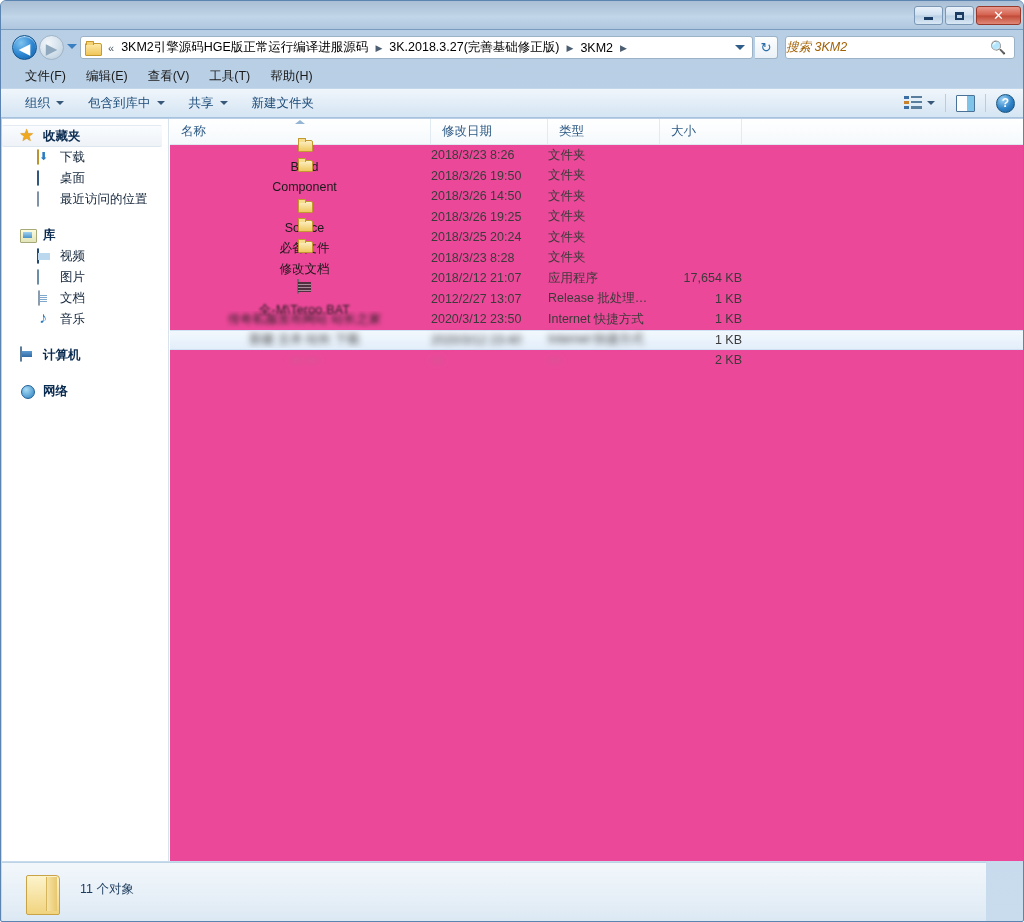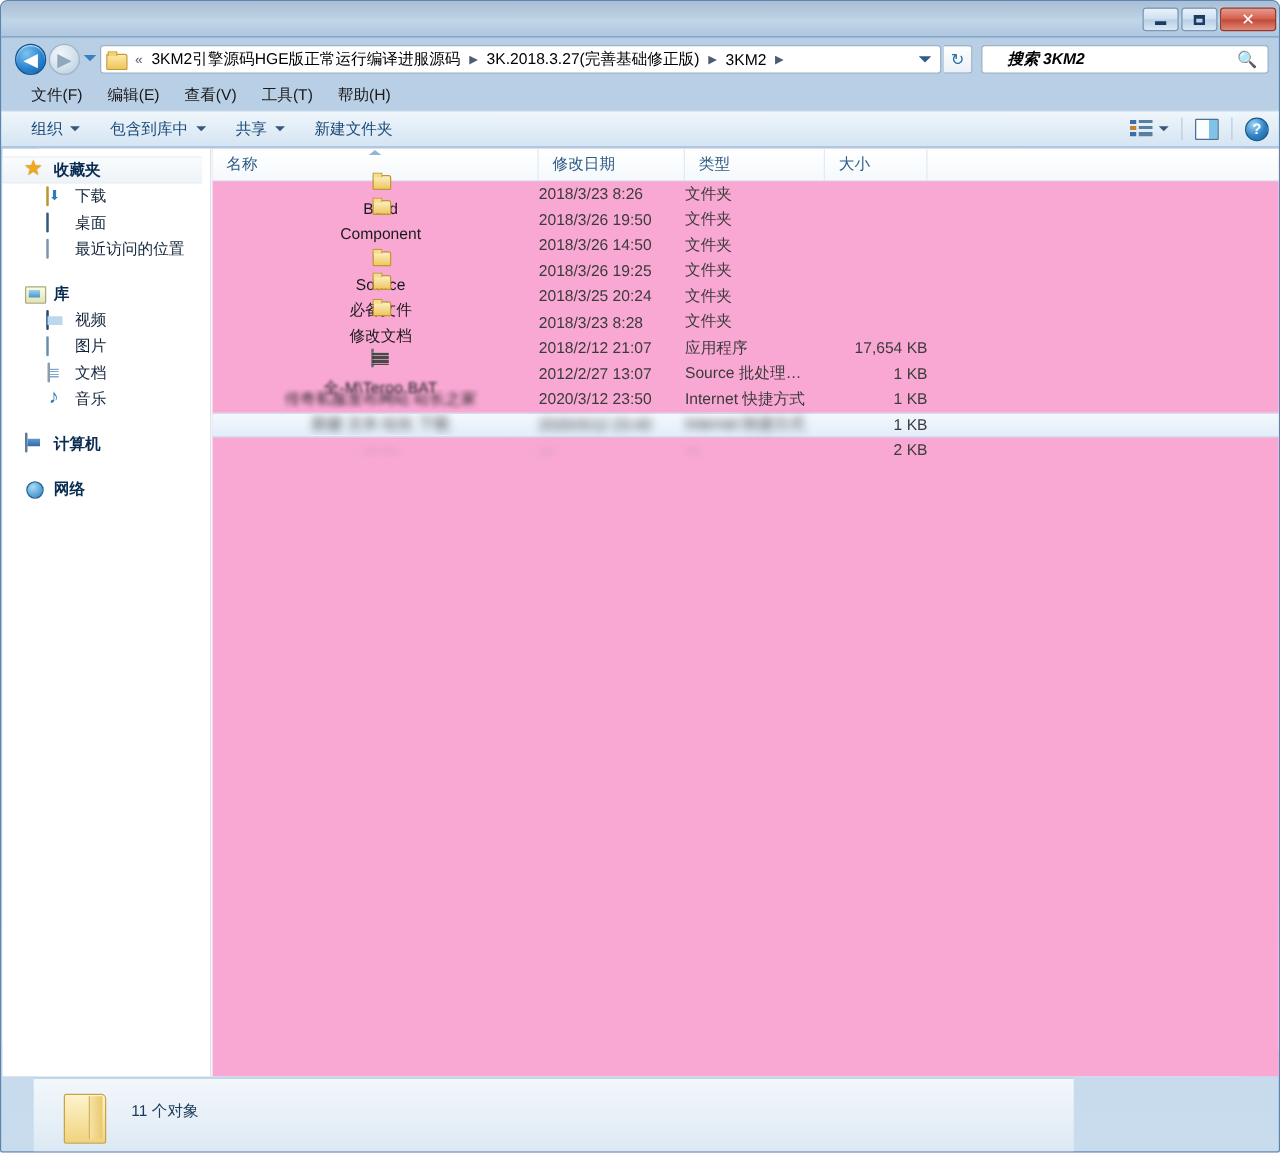--- a/index.html
+++ b/index.html
@@ -142,22 +142,22 @@
     color: #2d6ea8; font-size: 13px;
   }
   .searchbox {
     position: absolute; left: 784px; top: 5px;
     width: 230px; height: 23px;
     background: #fff;
     border: 1px solid #9cb2c6; border-radius: 3px;
     display: flex; align-items: center;
   }
   .search-ph {
-    flex: 1; padding-left: 20px;
-    color: #000000; font-style: italic; font-size: 12.5px; font-weight: bold;
+    flex: 1; padding-left: 0;
+    color: #a16207; font-style: italic; font-size: 12.5px;
   }
   .search-icon {
     width: 20px; margin-right: 6px;
     color: #2d6ea8; font-size: 13px; text-align: center;
   }
 
   
   .menubar {
     position: absolute; left: 0; top: 64px;
     width: 1024px; height: 23px;
@@ -339,21 +339,21 @@
     content: ""; position: absolute; left: 1px; top: 2px;
     width: 12px; height: 12px; border-radius: 50%;
     background: radial-gradient(circle at 35% 30%, #a8dcf5, #2b7fc0);
     border: 1px solid #1e5e95;
   }
 
   
   .filelist {
     position: absolute; left: 168px; top: 0;
     width: 854px; height: 742px;
-    background: #f9a8d4;
+    background: #ec4899;
   }
   .colheader {
     position: relative;
     height: 26px;
     background: linear-gradient(to bottom,#ffffff,#f5f9fc);
     border-bottom: 1px solid #dfe8f0;
   }
   .colhdr-cell {
     position: absolute; top: 0; height: 25px;
     display: flex; align-items: center;
@@ -441,26 +441,25 @@
     color: #1b1b1b;
     letter-spacing: .2px;
   }
   .blurtext-heavy { filter: blur(2.2px); color: #222; }
   .blurtext-xheavy { filter: blur(3.2px); color: #3a3a3a; }
   .blurtext-faint { filter: blur(3.6px); color: #8a8a8a; }
 
   
   .statusbar {
     position: absolute; left: 1px; top: 861px;
-    width: 832px; height: 60px;
+    width: 984px; height: 60px;
     background: linear-gradient(to bottom,#f2f7fb 0%, #e6eff7 60%, #dbe8f3 100%);
     border-top: 1px solid #bcd2e5;
     display: flex; align-items: flex-start;
     padding: 8px 0 0 22px;
-    margin-left: 25px;
   }
   .status-folder {
     width: 38px; height: 44px; position: relative; flex: none;
   }
   .status-folder::before {
     content: ""; position: absolute; left: 2px; top: 4px;
     width: 32px; height: 38px;
     background: linear-gradient(to bottom,#fdf4cd,#f0d37e);
     border: 1px solid #c9a447;
     border-radius: 2px 4px 2px 2px;
@@ -706,21 +705,21 @@
           <div class="cell-type">应用程序</div>
           <div class="cell-size">17,654 KB</div>
         </div>
 
         <div class="row">
           <div class="cell-name">
             <span class="fic"><span class="fic-bat"></span></span>
             <span class="blurtext">全-M\Teroo.BAT</span>
           </div>
           <div class="cell-date">2012/2/27 13:07</div>
-          <div class="cell-type">Source 批处理…</div>
+          <div class="cell-type">Release 批处理…</div>
           <div class="cell-size">1 KB</div>
         </div>
 
         <div class="row">
           <div class="cell-name">
             <span class="blurtext-heavy">传奇私服发布网站 站长之家</span>
           </div>
           <div class="cell-date">2020/3/12 23:50</div>
           <div class="cell-type">Internet 快捷方式</div>
           <div class="cell-size">1 KB</div>

